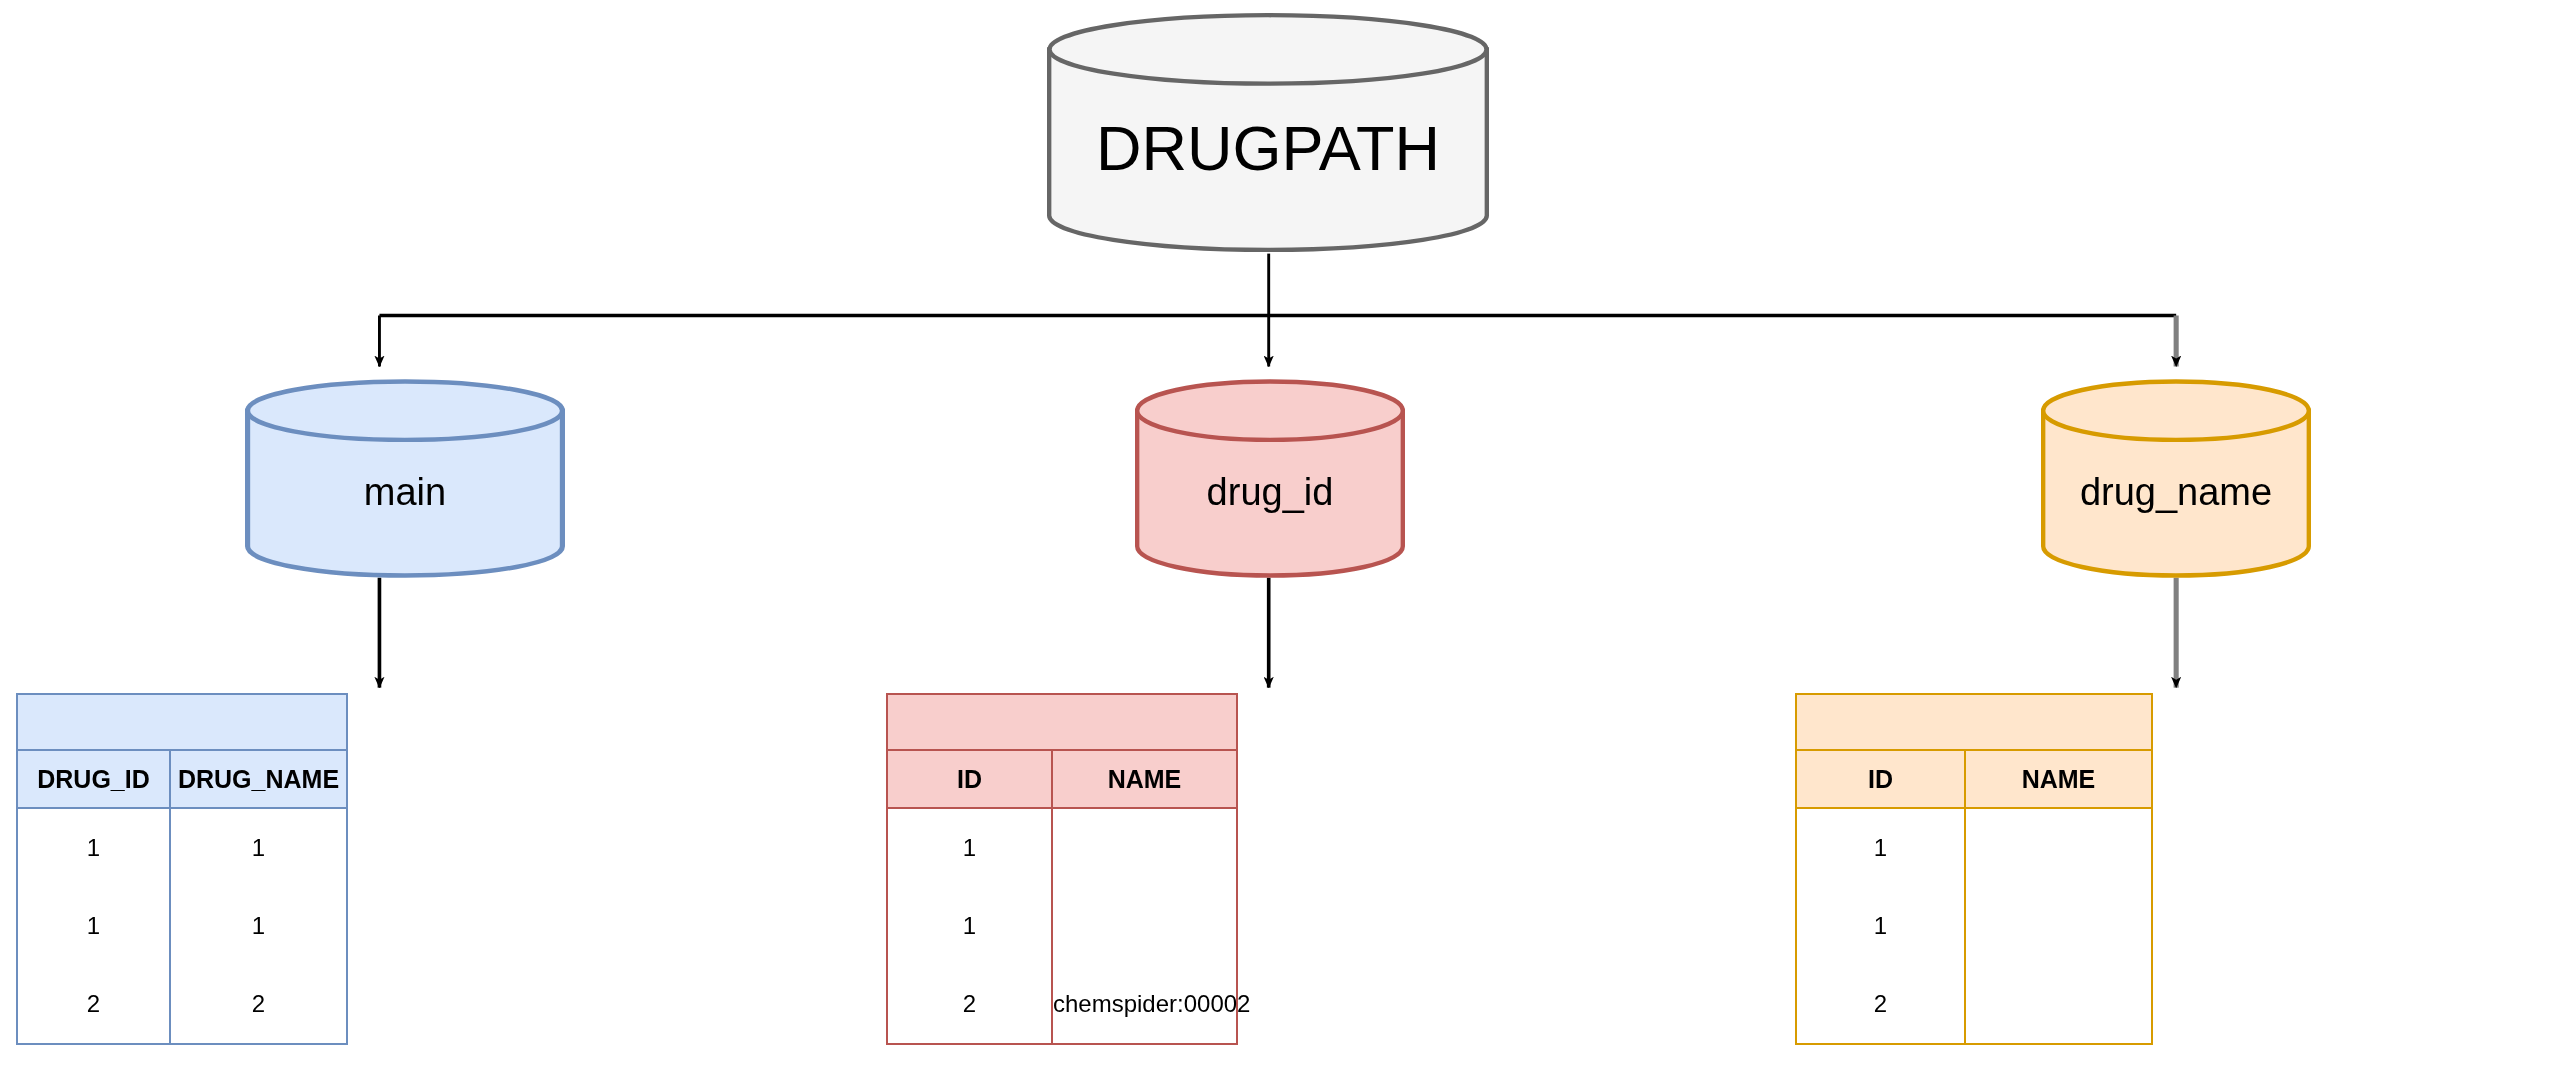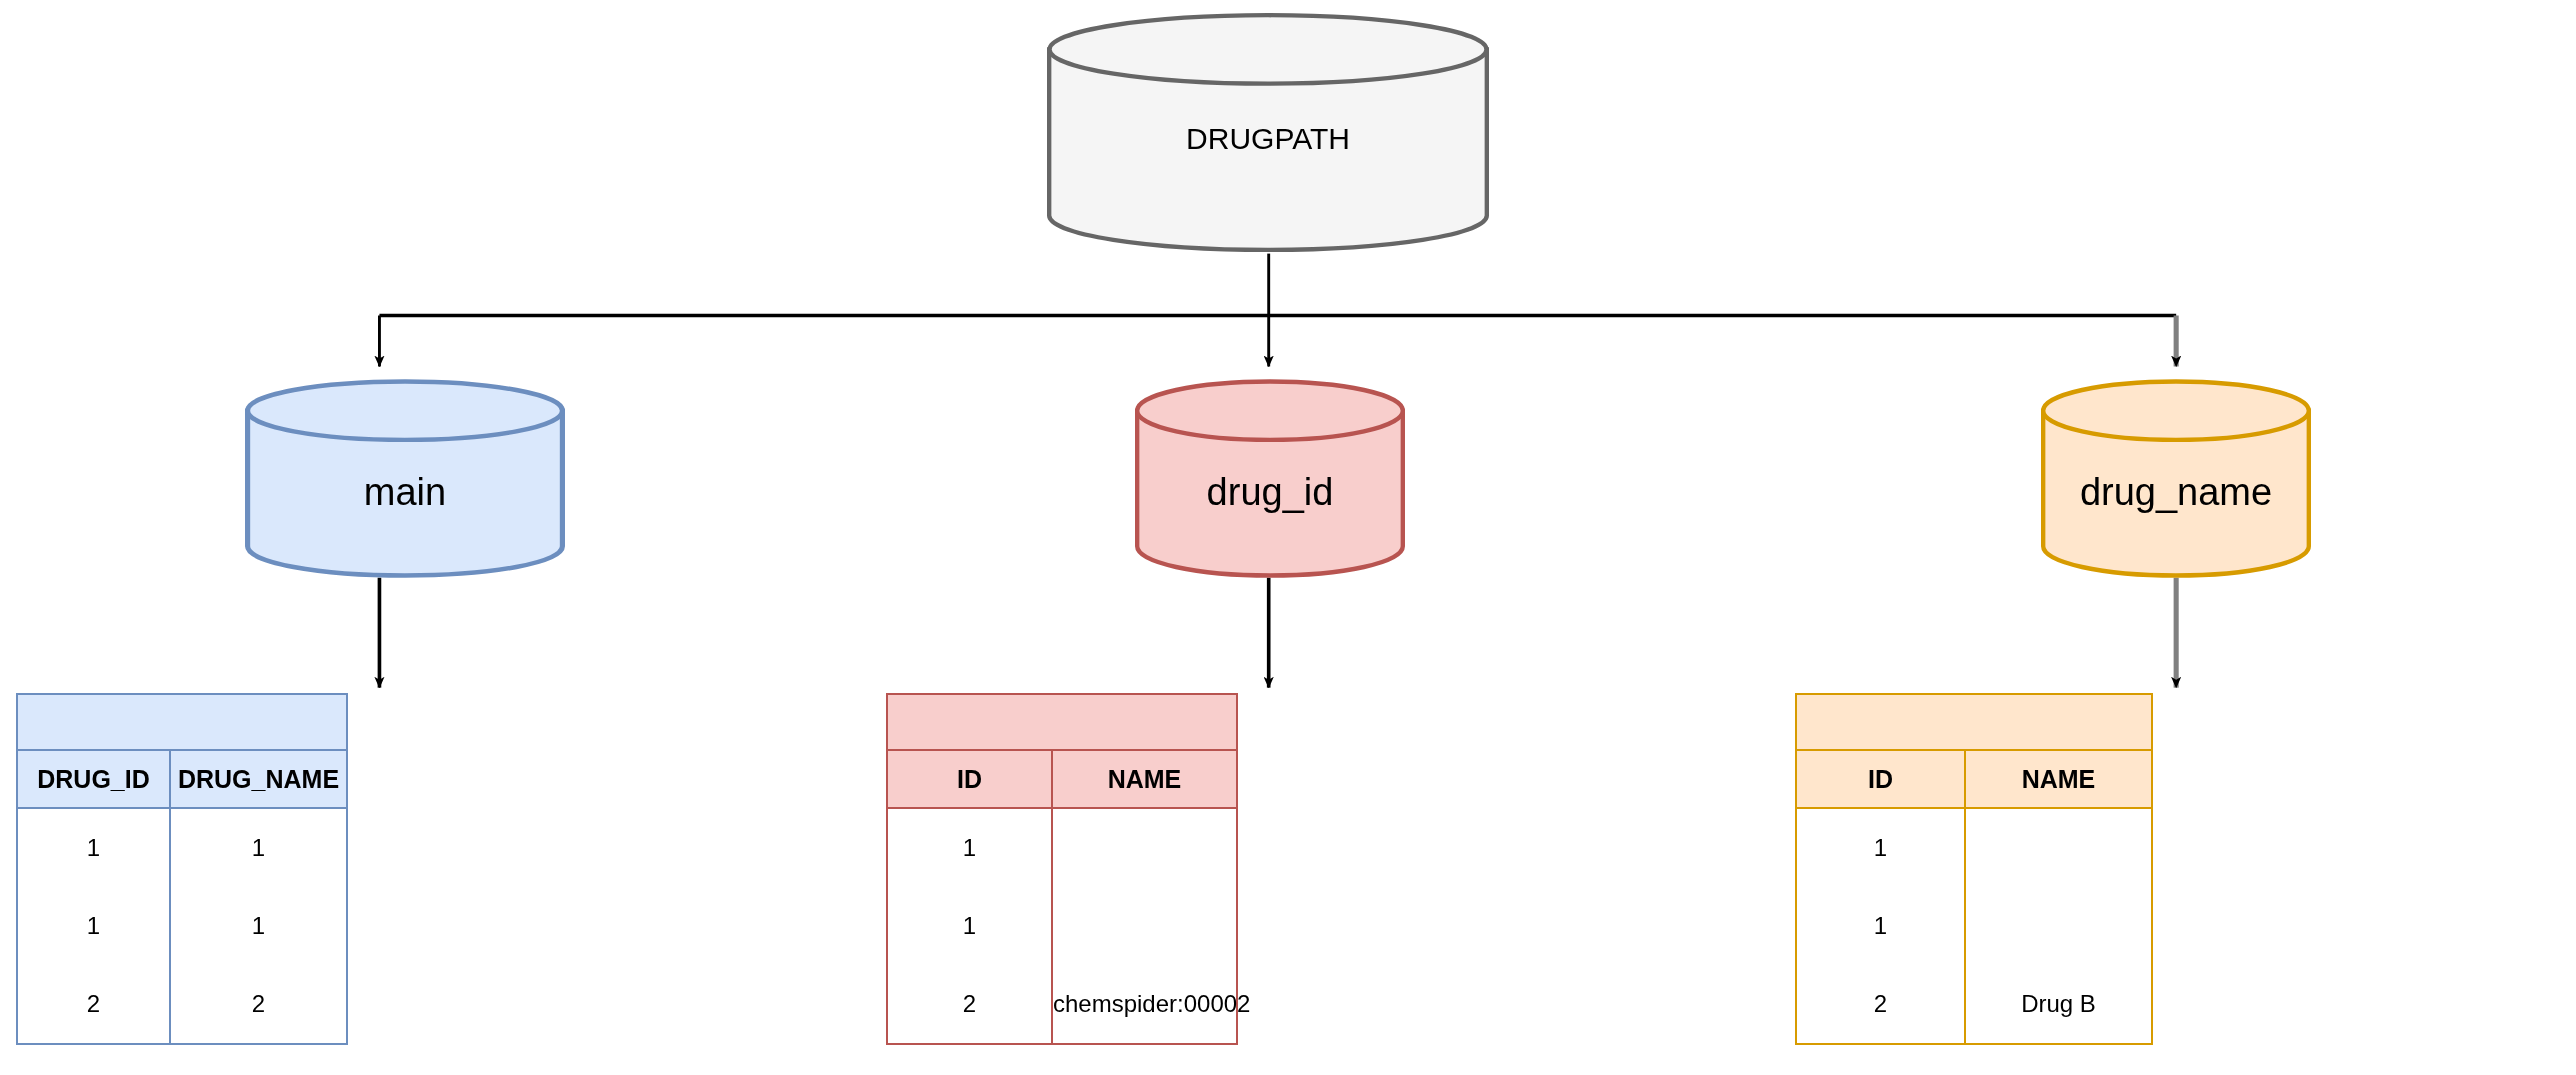--- a/index.html
+++ b/index.html
@@ -31,21 +31,21 @@
     position: absolute;
     left: 50%;
     transform: translateX(-50%);
     white-space: nowrap;
     color: #000000;
     text-align: center;
     line-height: 1;
   }
 
   #cyl-root          { left: 1047px; top: 13px;  width: 442px; height: 239px; }
-  #cyl-root .cyl-label   { top: 111px; font-size: 30px; }
+  #cyl-root .cyl-label   { top: 104px; font-size: 63px; }
 
   #cyl-main          { left: 245px;  top: 380px; width: 320px; height: 197px; }
   #cyl-main .cyl-label   { top: 93px; font-size: 38px; }
 
   #cyl-drugid        { left: 1135px; top: 380px; width: 270px; height: 197px; }
   #cyl-drugid .cyl-label { top: 93px; font-size: 38px; }
 
   #cyl-drugname      { left: 2041px; top: 380px; width: 270px; height: 197px; }
   #cyl-drugname .cyl-label { top: 93px; font-size: 38px; }
 
@@ -236,19 +236,18 @@
     </div>
     <div class="tbl-body">
       <div class="tbl-row">
         <div class="cell col-0">1</div>
       </div>
       <div class="tbl-row">
         <div class="cell col-0">1</div>
       </div>
       <div class="tbl-row">
         <div class="cell col-0">2</div>
-        <div class="cell col-1">Drug B</div>
       </div>
     </div>
   </div>
 
 </div>
 
 
 </body></html>

